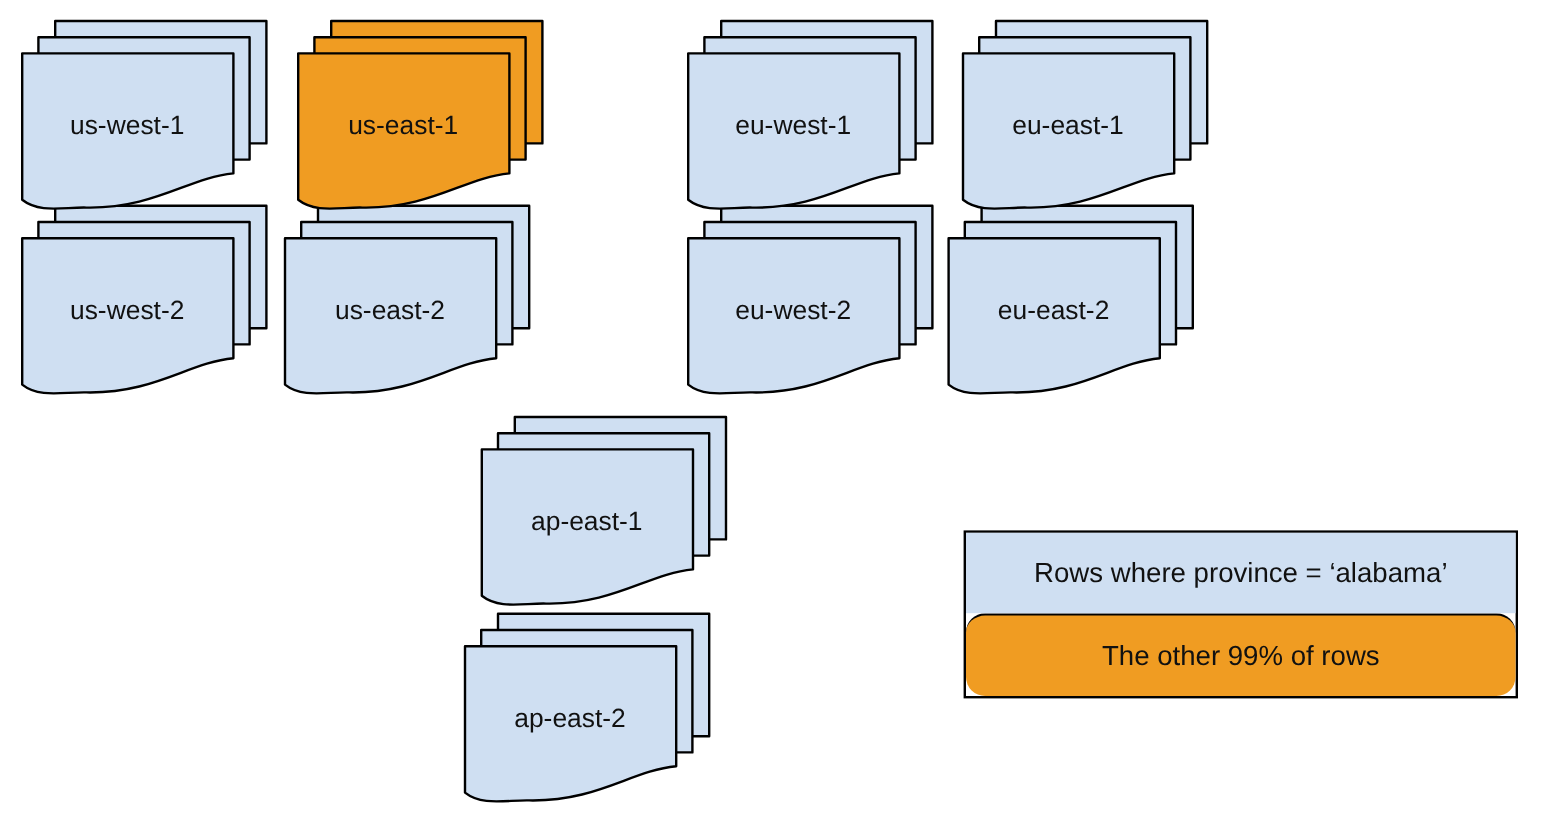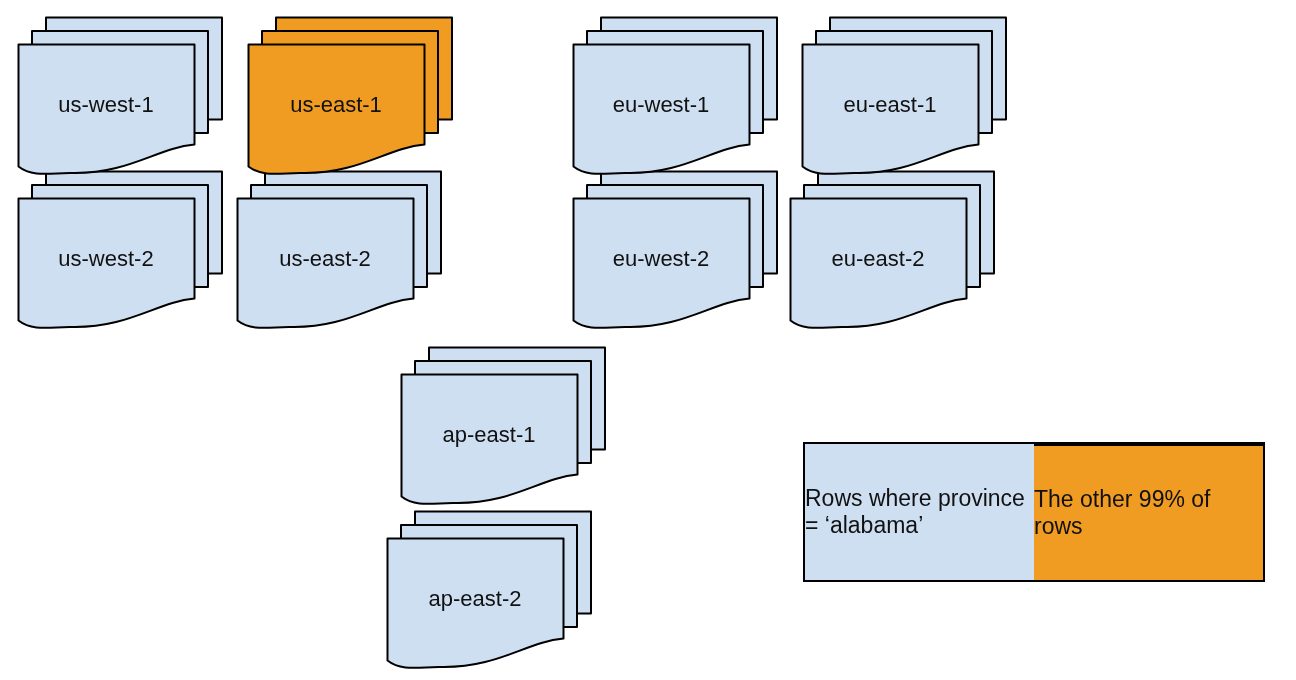--- a/index.html
+++ b/index.html
@@ -31,36 +31,36 @@
     font-family: "Liberation Sans", sans-serif;
     font-size: 22px;
     fill: var(--text, #111111);
     text-anchor: middle;
   }
   .legend {
     position: absolute;
     box-sizing: border-box;
     border: 2px solid var(--outline, #000000);
     display: flex;
-    flex-direction: row;
+    flex-direction: column;
     z-index: 3;
   }
   .legend-row {
     flex: 1 1 0;
     display: flex;
     align-items: center;
     justify-content: center;
     font-size: 23px;
     color: var(--text, #111111);
   }
   .legend-row + .legend-row {
     border-top: 2px solid var(--outline, #000000);
   }
   .legend-row.partition { background: var(--fill-partition, #cfdff2); }
-  .legend-row.highlight { background: var(--fill-highlight, #f09c22); }
+  .legend-row.highlight { background: var(--fill-highlight, #f09c22); border-radius: 16px; }
 </style>
 </head>
 <body>
 
 <div class="canvas">
 
   <svg class="stack partition" style="left:17px;top:170px" width="208" height="165" viewBox="0 0 208 165">
     <rect class="sheet" x="29" y="1.5" width="176" height="102"></rect>
     <rect class="sheet" x="15" y="15" width="176" height="102"></rect>
     <path class="sheet" d="M1.5,28.5 L177.5,28.5 L177.5,128.5 C140,132 112,158 55,157 C36,156.5 16,162 1.5,150.5 Z"></path>

